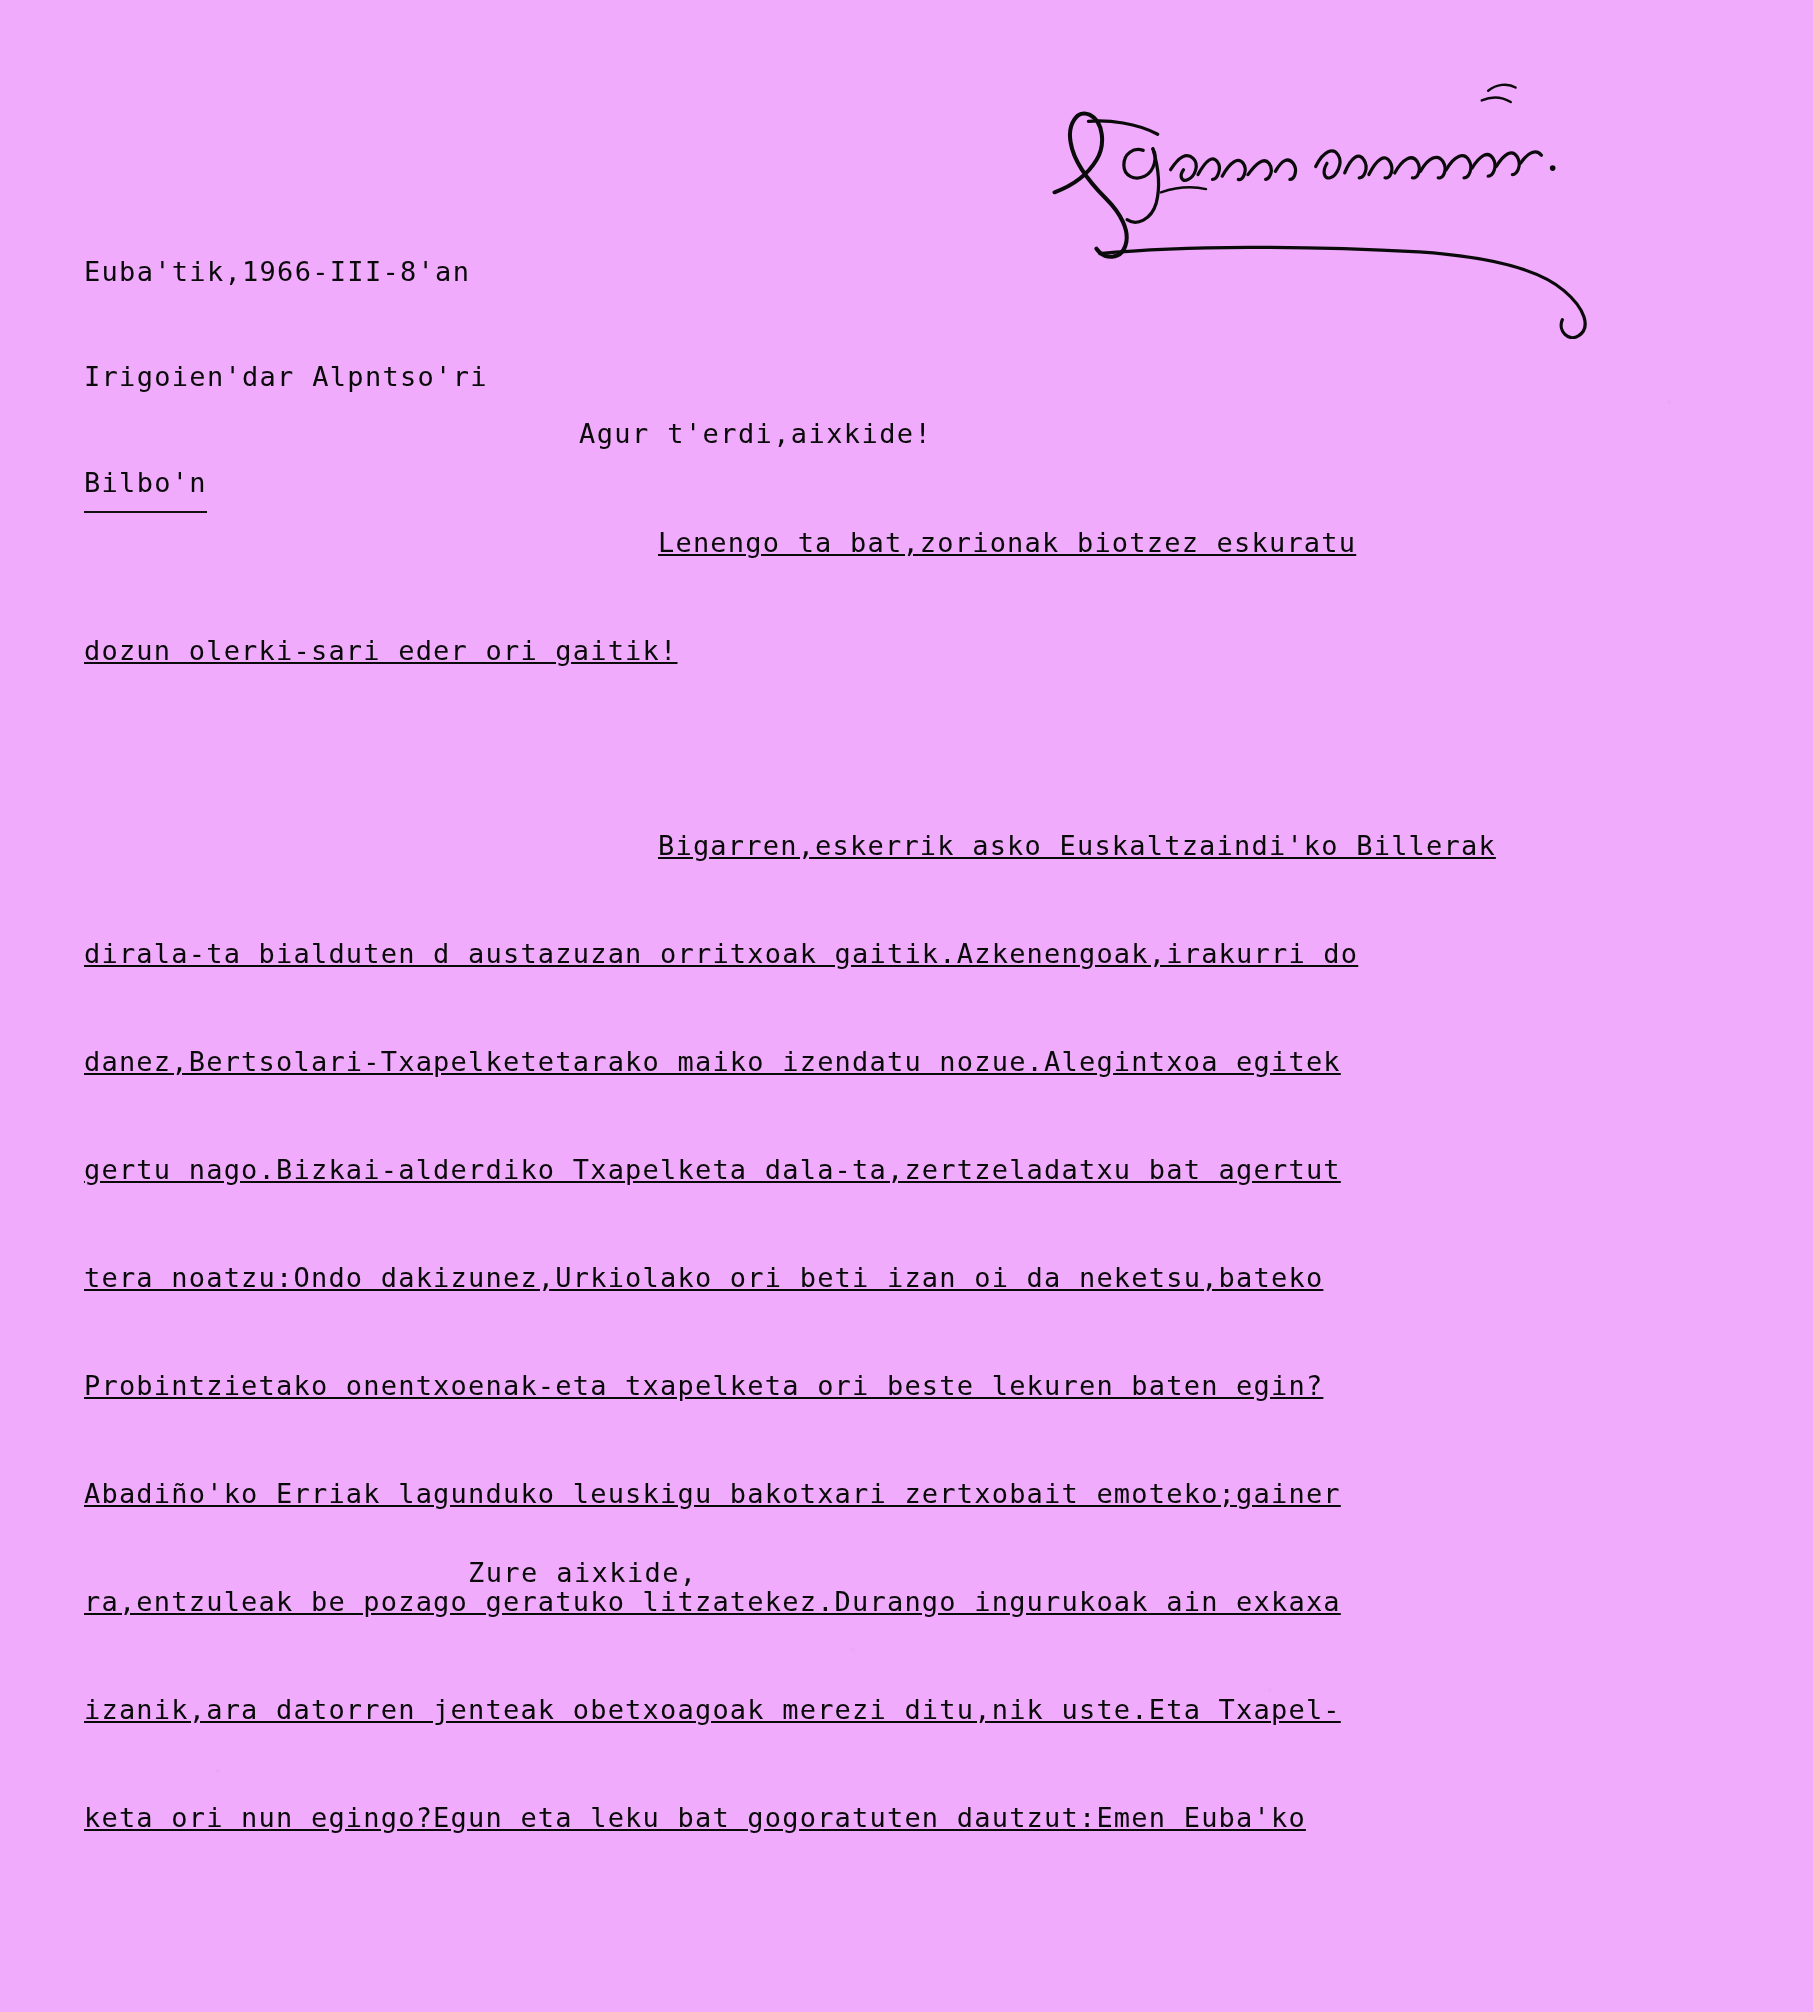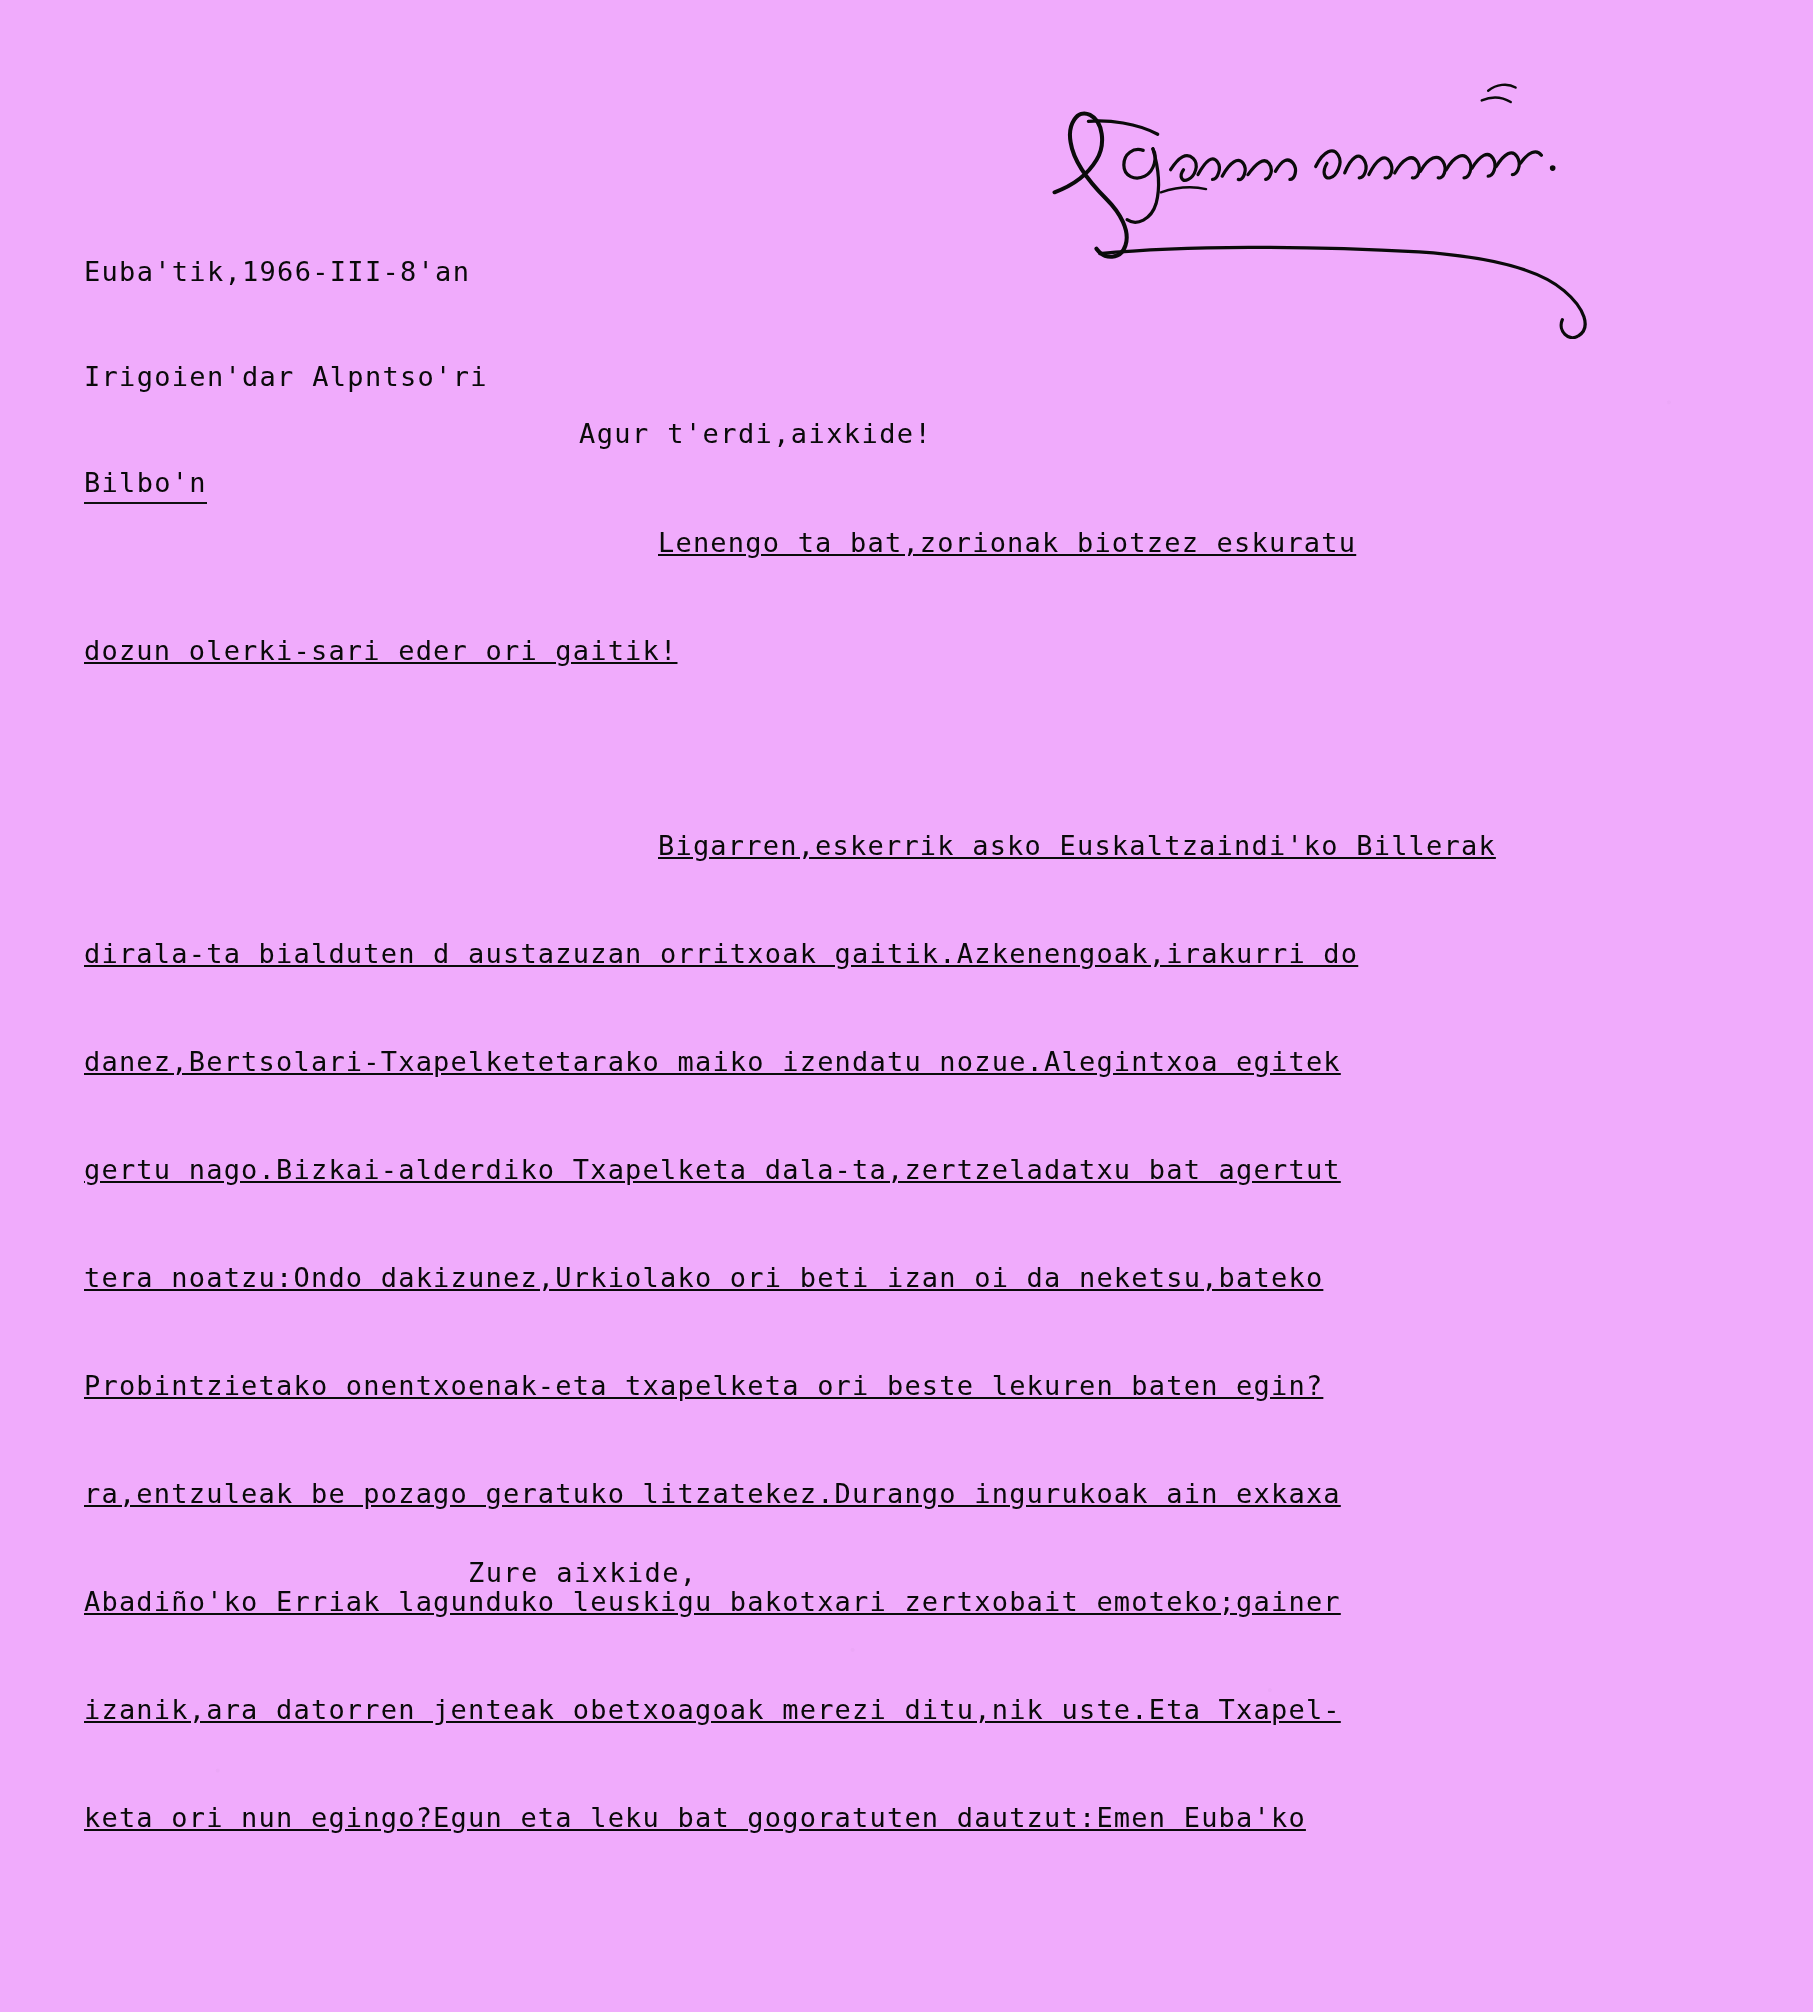--- a/index.html
+++ b/index.html
@@ -40,21 +40,21 @@
     left: 84px;
     top: 184px;
     font-size: 27px;
     line-height: 1.30;
     letter-spacing: 1.3px;
     white-space: pre;
   }
   .heading .line3 {
     display: inline-block;
     border-bottom: 2.4px solid #111;
-    padding-bottom: 2px;
+    padding-bottom: 11px;
     text-align: center;
   }
 
   
   .signature-area {
     position: absolute;
     left: 1040px;
     top: 73px;
     width: 661px;
     height: 266px;
@@ -156,22 +156,22 @@
   <div class="body-block">
     <span class="ln indent-1">Lenengo ta bat,zorionak biotzez eskuratu</span>
     <span class="ln indent-2">dozun olerki-sari eder ori gaitik!</span>
     <span class="gap"></span>
     <span class="ln indent-1">Bigarren,eskerrik asko Euskaltzaindi'ko Billerak</span>
     <span class="ln indent-2">dirala-ta bialduten d austazuzan orritxoak gaitik.Azkenengoak,irakurri do</span>
     <span class="ln indent-2">danez,Bertsolari-Txapelketetarako maiko izendatu nozue.Alegintxoa egitek</span>
     <span class="ln indent-2">gertu nago.Bizkai-alderdiko Txapelketa dala-ta,zertzeladatxu bat agertut</span>
     <span class="ln indent-2">tera noatzu:Ondo dakizunez,Urkiolako ori beti izan oi da neketsu,bateko</span>
     <span class="ln indent-2">Probintzietako onentxoenak-eta txapelketa ori beste lekuren baten egin?</span>
+    <span class="ln indent-2">Abadiño'ko Erriak lagunduko leuskigu bakotxari zertxobait emoteko;gainer</span>
     <span class="ln indent-2">ra,entzuleak be pozago geratuko litzatekez.Durango ingurukoak ain exkaxa</span>
-    <span class="ln indent-2">Abadiño'ko Erriak lagunduko leuskigu bakotxari zertxobait emoteko;gainer</span>
     <span class="ln indent-2">izanik,ara datorren jenteak obetxoagoak merezi ditu,nik uste.Eta Txapel-</span>
     <span class="ln indent-2">keta ori nun egingo?Egun eta leku bat gogoratuten dautzut:Emen Euba'ko</span>
     
     
     
     
     
     
     
     

